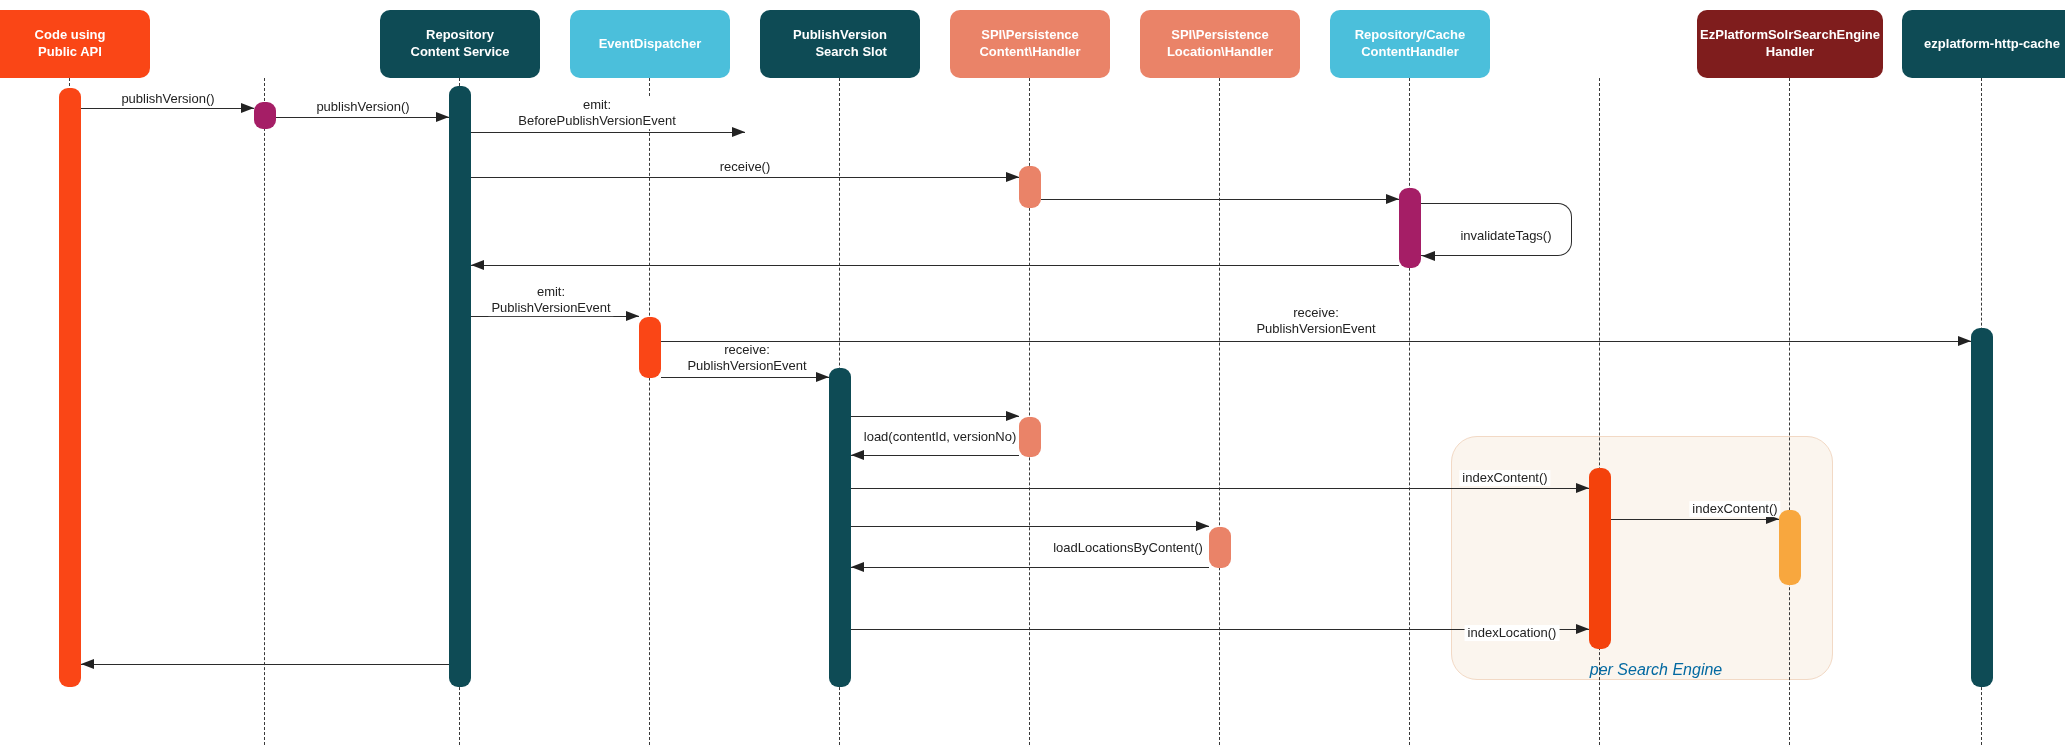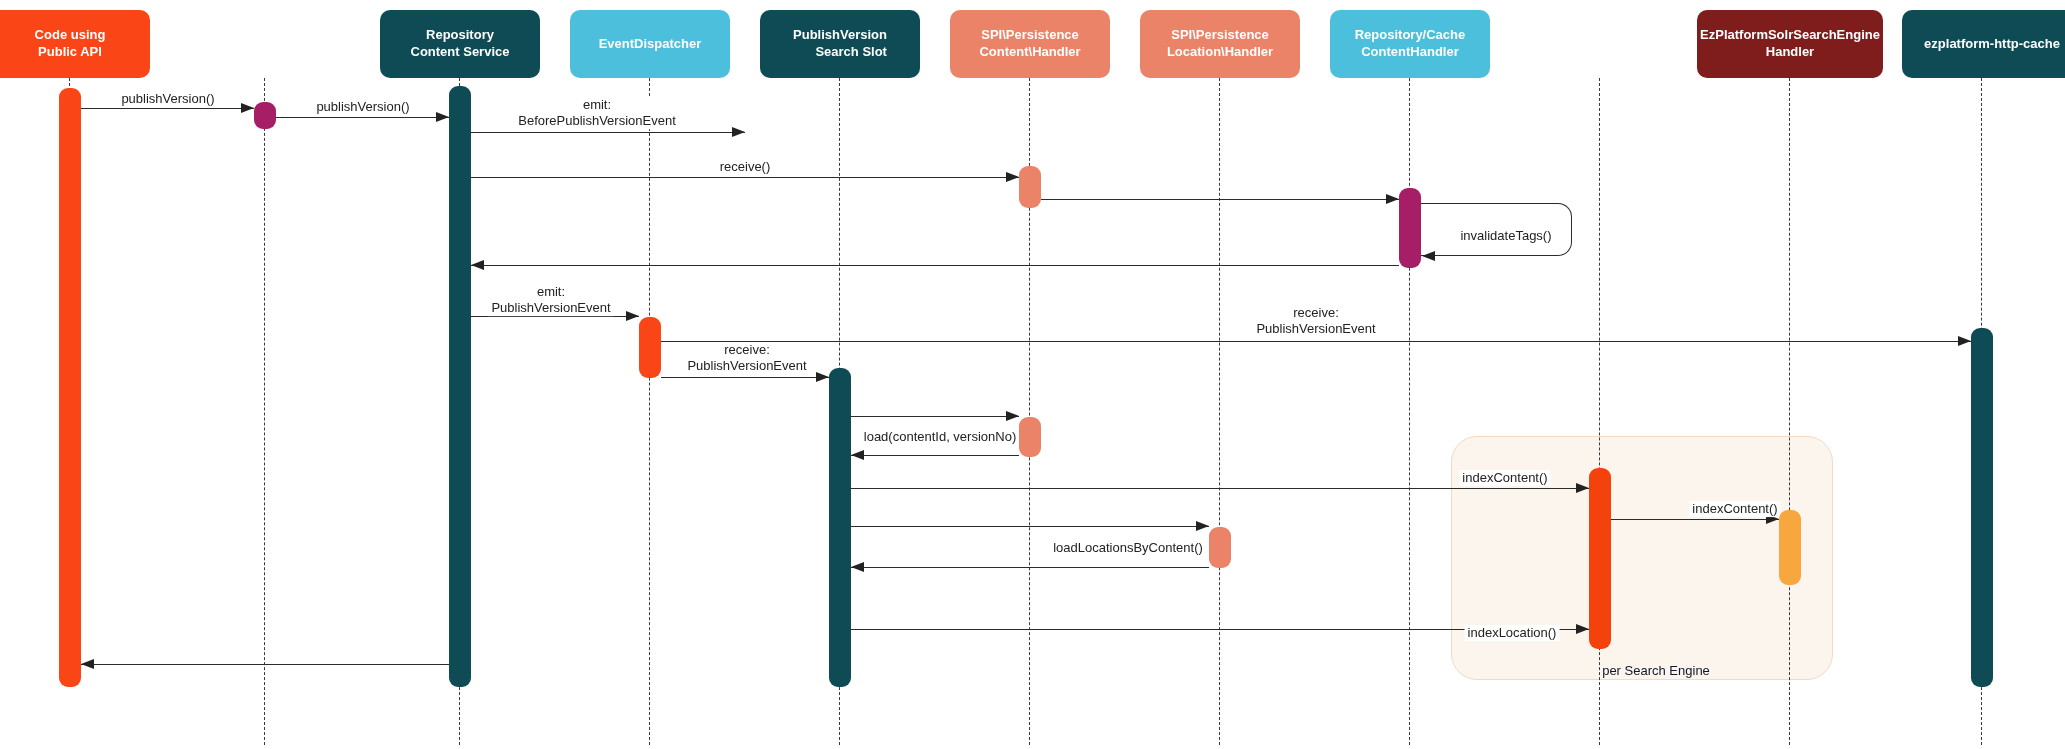--- a/index.html
+++ b/index.html
@@ -64,22 +64,23 @@
   .frame{
     position:absolute;
     box-sizing:border-box;
     border-radius:26px;
     border:1.5px solid #F2D9C5;
     background:#FBF5EE;
   }
   .frame-label{
     position:absolute;
     transform:translate(-50%,-50%);
-    color:#0f172a;
-    font-size:13px;
+    color:#0369a1;
+    font-size:16px;
+    font-style:italic;
   }
   .self-loop{
     position:absolute;
     box-sizing:border-box;
     border:1.6px solid #2b2b2b;
     border-left:none;
     border-radius:0 14px 14px 0;
     background:transparent;
   }
 </style>

